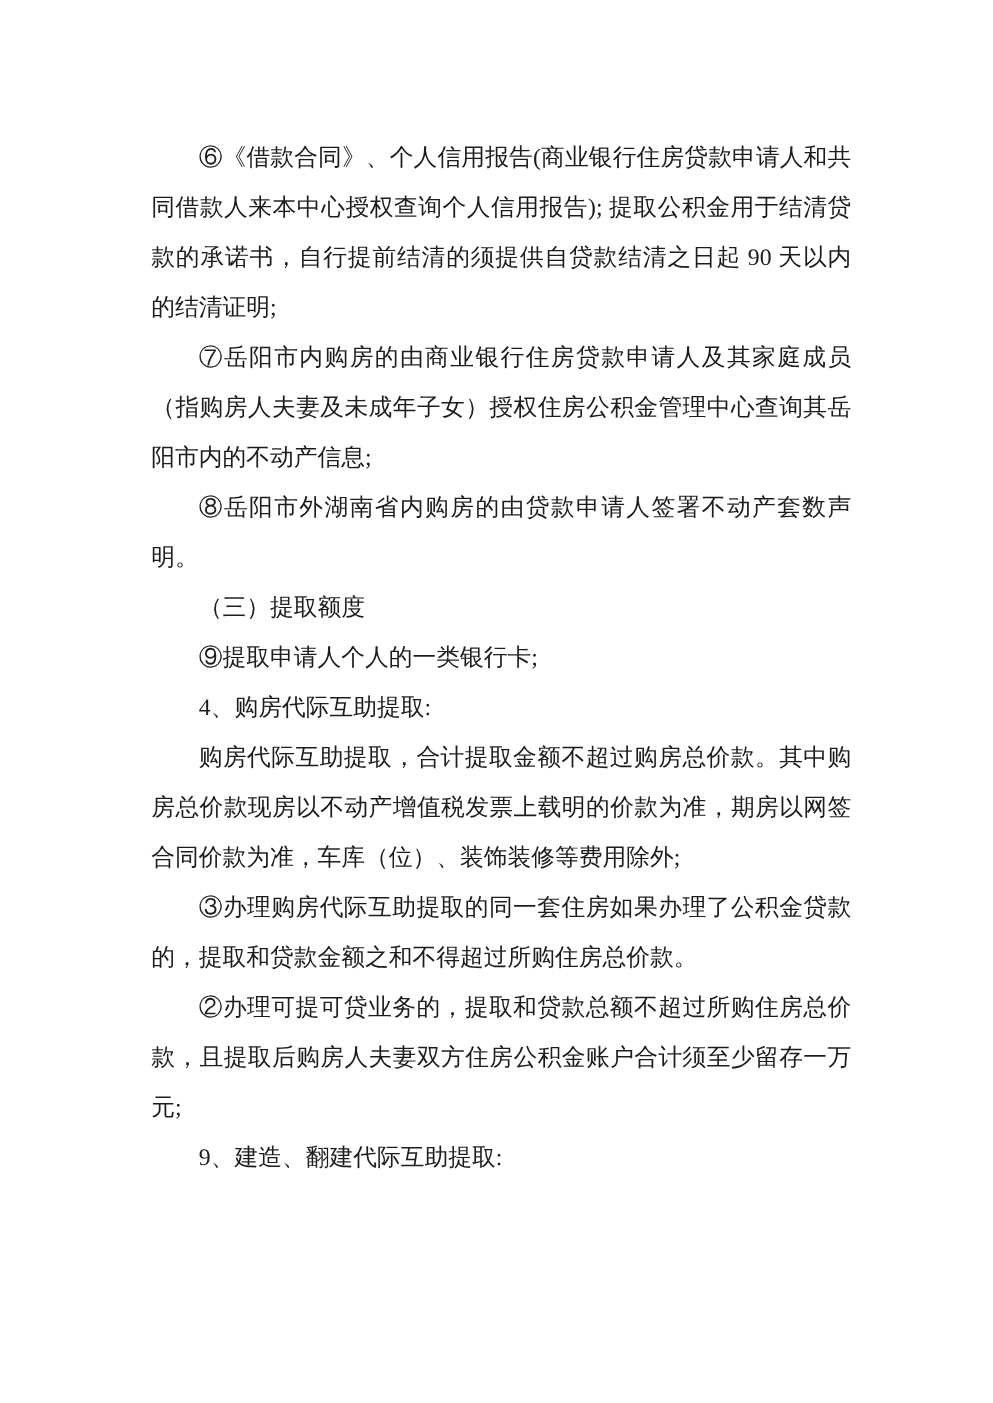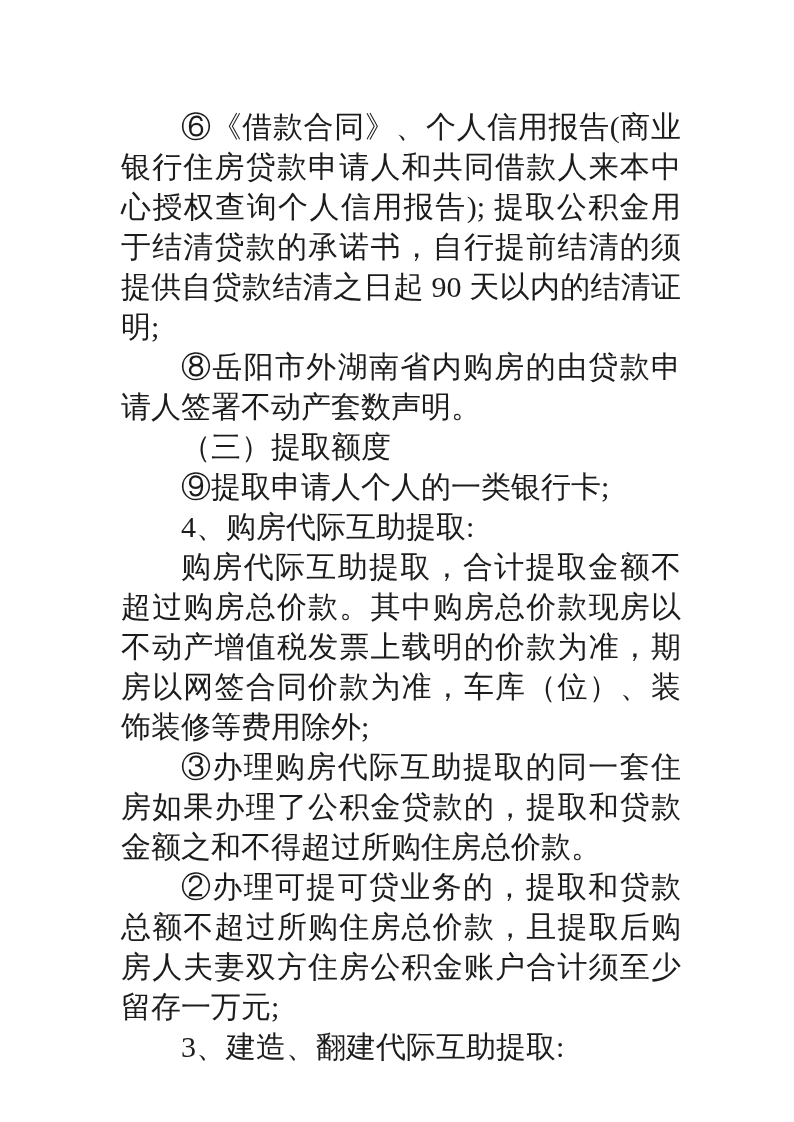--- a/index.html
+++ b/index.html
@@ -10,39 +10,40 @@
   .page {
     position: relative;
     width: 794px;
     height: 1122px;
     margin: 0 auto;
     background: var(--page-bg, #ffffff);
     box-sizing: border-box;
     padding: 107px 113px 0 121px;
     overflow: hidden;
     font-family: "Liberation Serif", "DejaVu Serif", serif;
-    font-size: 30px;
+    font-size: 19px;
     line-height: 40px;
     color: var(--text-color, #1c1c1c);
   }
   .para {
     margin: 0;
     padding: 0;
     text-indent: 2em;
     text-align: justify;
     text-justify: inter-character;
     word-break: break-all;
   }
 </style>
 </head>
 <body>
 
 <div class="page">
   <p class="para">⑥《借款合同》、个人信用报告(商业银行住房贷款申请人和共同借款人来本中心授权查询个人信用报告); 提取公积金用于结清贷款的承诺书，自行提前结清的须提供自贷款结清之日起 90 天以内的结清证明;</p>
+  <p class="para">⑦岳阳市内购房的由商业银行住房贷款申请人及其家庭成员（指购房人夫妻及未成年子女）授权住房公积金管理中心查询其岳阳市内的不动产信息;</p>
   <p class="para">⑧岳阳市外湖南省内购房的由贷款申请人签署不动产套数声明。</p>
   <p class="para">（三）提取额度</p>
   <p class="para">⑨提取申请人个人的一类银行卡;</p>
   <p class="para">4、购房代际互助提取:</p>
   <p class="para">购房代际互助提取，合计提取金额不超过购房总价款。其中购房总价款现房以不动产增值税发票上载明的价款为准，期房以网签合同价款为准，车库（位）、装饰装修等费用除外;</p>
   <p class="para">③办理购房代际互助提取的同一套住房如果办理了公积金贷款的，提取和贷款金额之和不得超过所购住房总价款。</p>
   <p class="para">②办理可提可贷业务的，提取和贷款总额不超过所购住房总价款，且提取后购房人夫妻双方住房公积金账户合计须至少留存一万元;</p>
-  <p class="para">3、建造、翻建代际互助提取:</p>
+  <p class="para">9、建造、翻建代际互助提取:</p>
 </div>
 
 </body></html>

